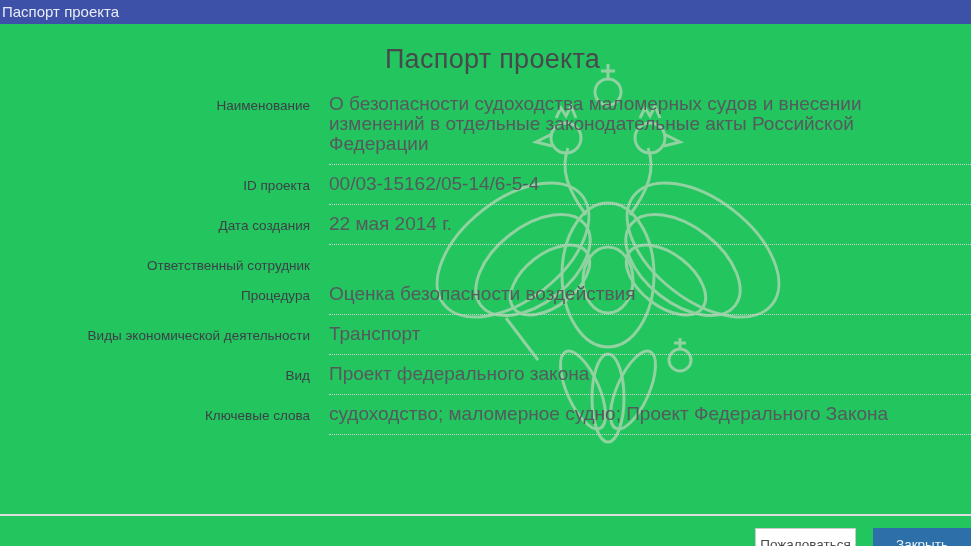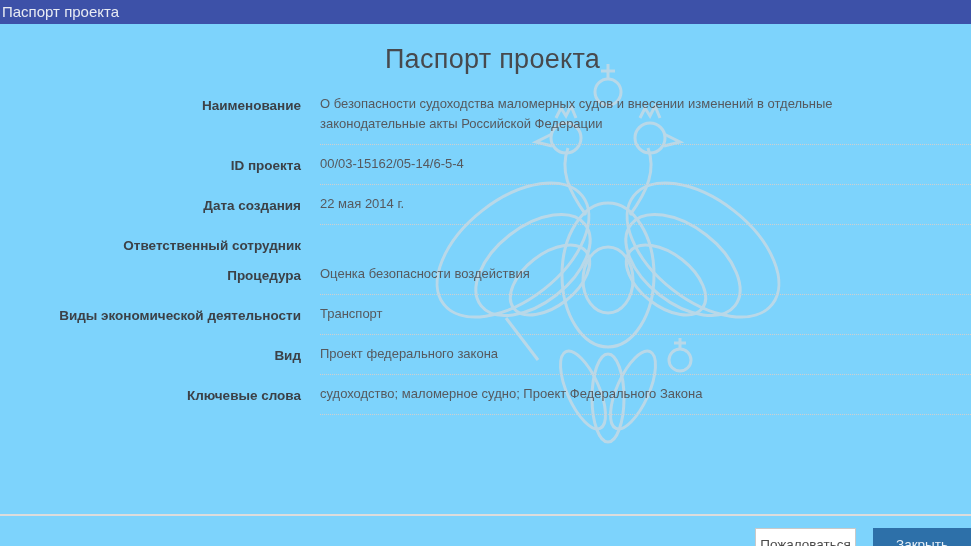--- a/index.html
+++ b/index.html
@@ -3,21 +3,21 @@
 <meta charset="utf-8">
 <style>
   * { margin:0; padding:0; box-sizing:border-box; }
   html,body { width:971px; height:546px; }
   body {
     font-family:"Liberation Sans", sans-serif;
     background:#ffffff;
     overflow:hidden;
     position:relative;
   }
-  .app { position:relative; width:971px; height:546px; overflow:hidden; background:#7dd3fc; }
+  .app { position:relative; width:971px; height:546px; overflow:hidden; background:#22c55e; }
 
   
   .titlebar {
     position:relative; z-index:3;
     height:24px; background:#3d51a8;
     color:#e8ebf3; font-size:15px; line-height:23px;
     padding-left:2px;
     white-space:nowrap;
   }
 
@@ -38,31 +38,32 @@
     color:#47494d;
     letter-spacing:0.3px;
     line-height:31px;
   }
 
   .rows { margin-top:10px; }
   .row { display:flex; align-items:stretch; }
   .row .lbl {
     width:301px; flex:0 0 301px;
     text-align:right;
-    font-size:13.5px; font-weight:bold;
+    font-size:13.5px; font-weight:normal;
     color:#3c4147;
     padding-top:11px;
     line-height:19px;
+    margin-left:9px;
   }
   .row .val {
     flex:1 1 auto;
     margin-left:19px;
     border-bottom:1px dotted #cfcfcf;
     padding:9px 0 10px 0;
-    font-size:13px; color:#56595e;
+    font-size:19px; color:#56595e;
     line-height:20px;
     min-height:40px;
   }
   .val-inner { display:block; max-width:585px; }
 
   
   .footer-line {
     position:absolute; left:0; top:514px; width:971px;
     border-top:2px solid #dcdcdc;
     z-index:2;

